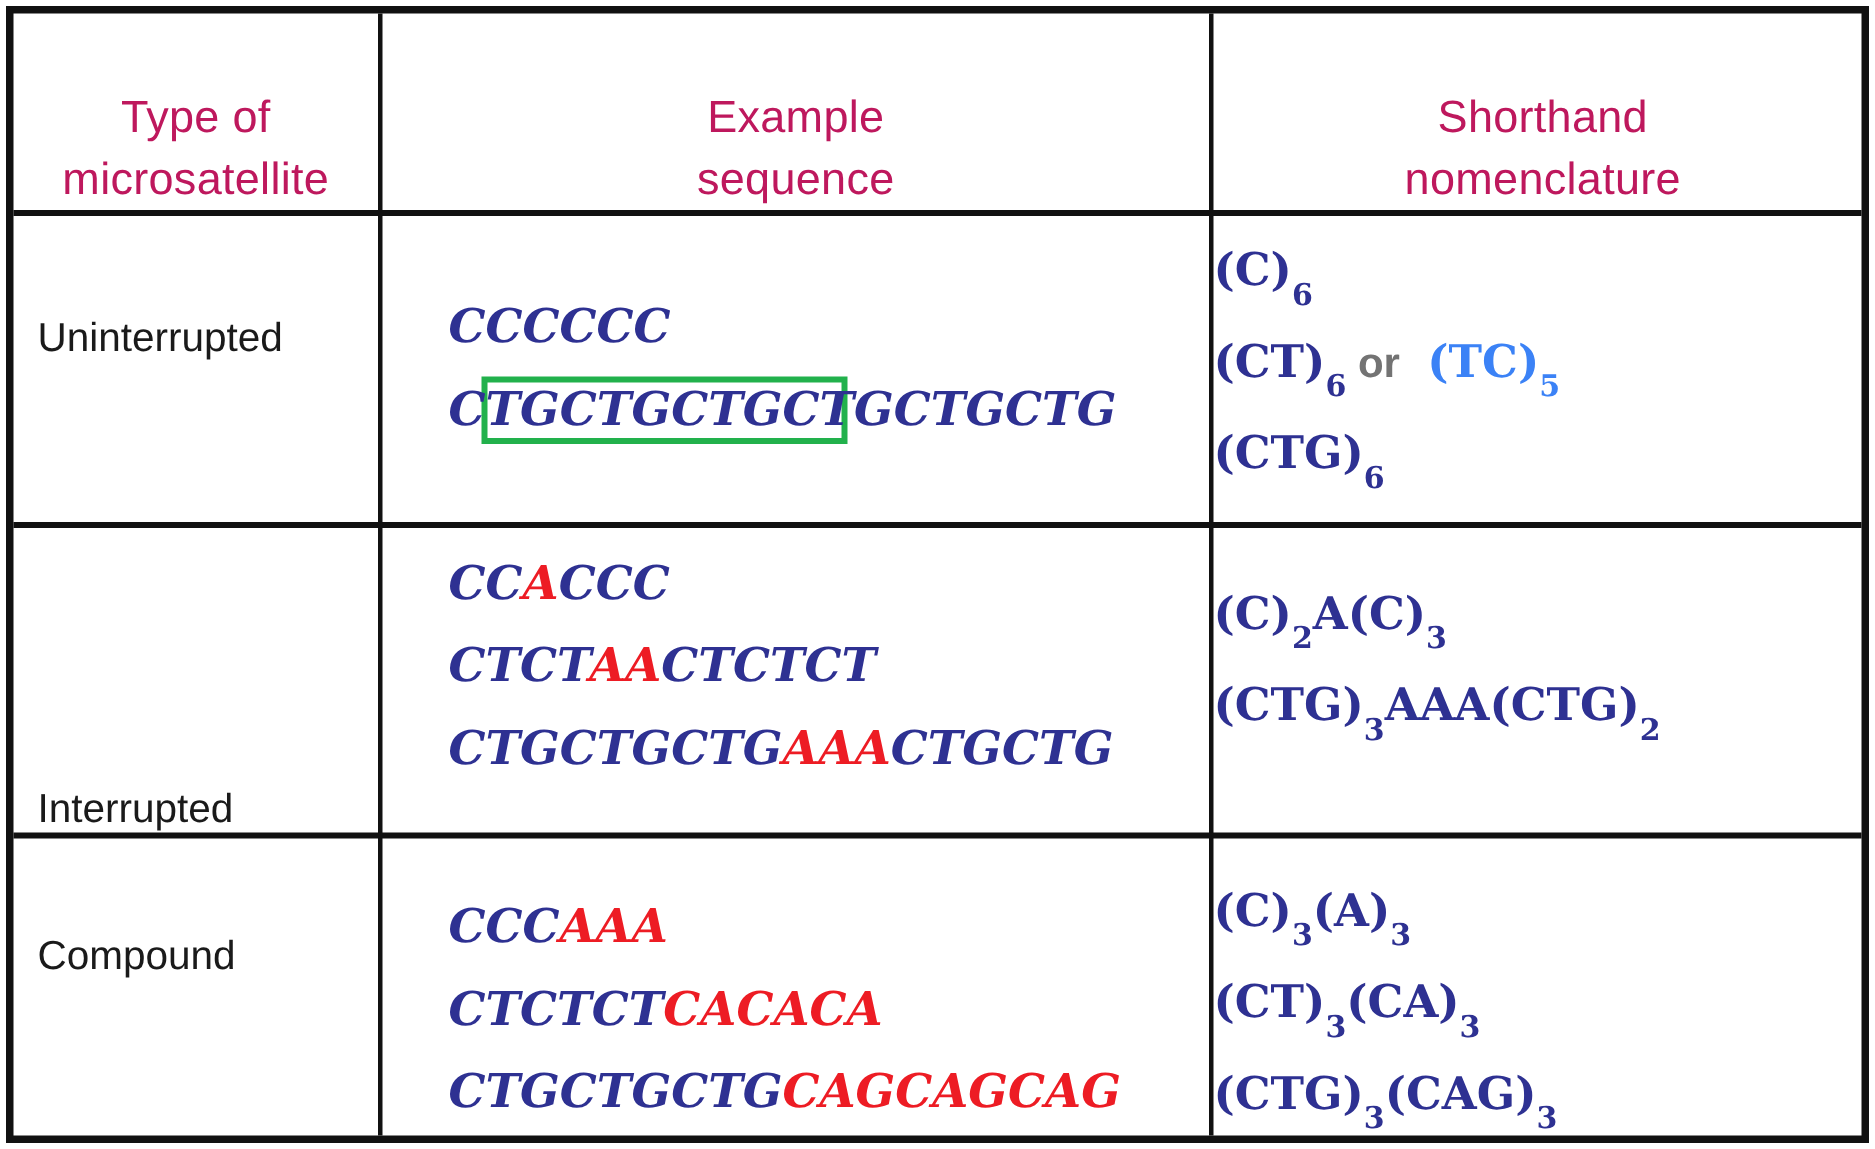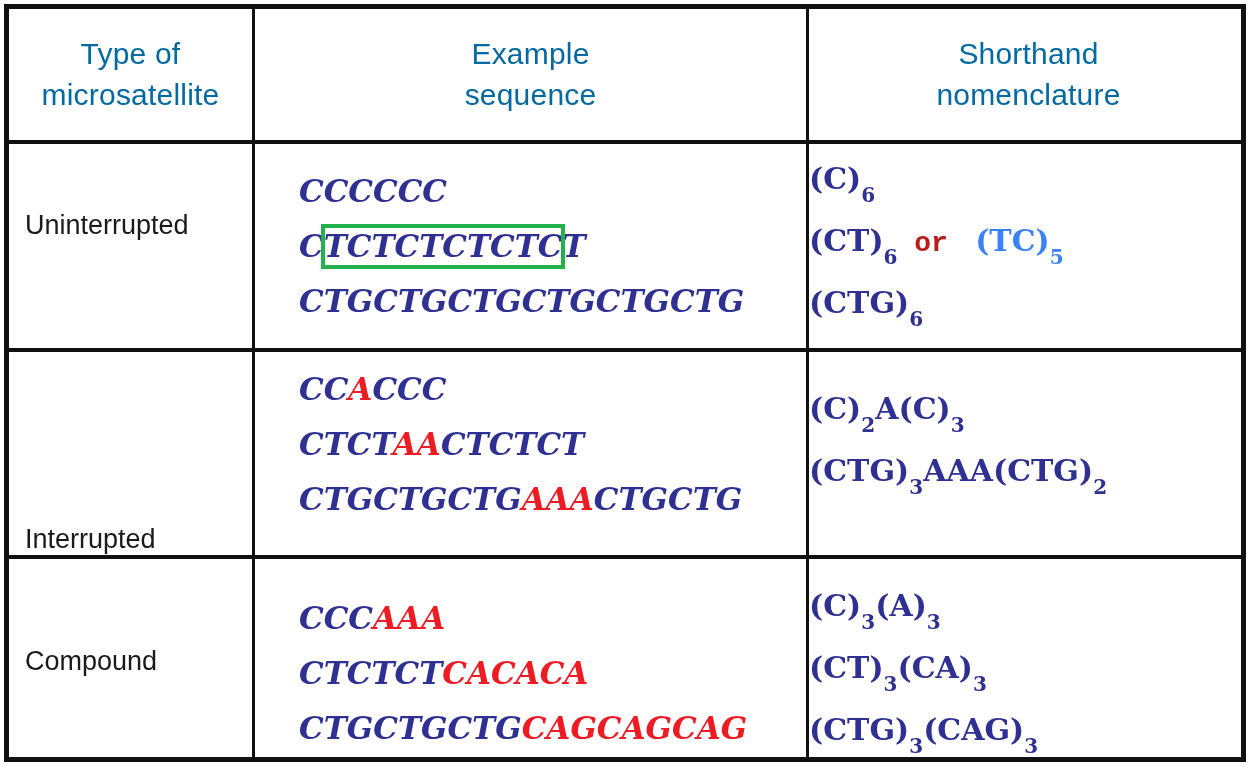--- a/index.html
+++ b/index.html
@@ -61,45 +61,45 @@
   .cell {
     position: absolute;
     box-sizing: border-box;
   }
 
   
   .hdr {
     top: 0;
     height: 131px;
     display: flex;
-    align-items: center;
+    align-items: flex-end;
     justify-content: center;
     text-align: center;
-    color: #0369a1;
+    color: #be185d;
     font-size: 30px;
     line-height: 1.35;
     letter-spacing: 0.2px;
   }
   .hdr.col1 { left: 0;     width: 243px; }
   .hdr.col2 { left: 246px; width: 551px; }
   .hdr.col3 { left: 800px; width: 439px; }
 
   
   .rowlabel {
     left: 0;
     width: 201px;
     color: #1a1a1a;
     font-size: 27px;
     padding-left: 16px;
     display: flex;
     align-items: center;
   }
   .rowlabel.r0 { top: 135px; height: 204px; align-items: flex-start; padding-top: 66px; }
   .rowlabel.r1 { top: 343px; height: 203px; align-items: flex-end; }
-  .rowlabel.r2 { top: 550px; height: 204px; align-items: center; }
+  .rowlabel.r2 { top: 526px; height: 204px; align-items: center; }
 
   
   .seqcell {
     left: 246px;
     width: 551px;
     padding-left: 44px;
     box-sizing: border-box;
     display: flex;
     flex-direction: column;
     justify-content: center;
@@ -148,24 +148,24 @@
     color: #2e3192;
   }
   .shline .sub {
     font-size: 20px;
     vertical-align: sub;
     position: relative;
     top: 6px;
   }
   .g { color: #3b82f6; }
   .or {
-    font-family: Liberation Mono, monospace;
+    font-family: Liberation Sans, sans-serif;
     font-weight: bold;
     font-size: 28px;
-    color: #b91c1c;
+    color: #737373;
   }
 </style>
 </head>
 <body>
 
 <div id="page">
   <div class="tbl">
     <div class="tbl-inner">
 
       <div class="vline c1"></div>
@@ -191,21 +191,21 @@
           <span>Shorthand</span><br>
           <span>nomenclature</span>
         </div>
       </div>
 
       <div class="cell rowlabel r0">
         <span>Uninterrupted</span>
       </div>
       <div class="cell seqcell r0" id="seq-0">
           <div class="seqline"><span class="b">CCCCCC</span></div>
-          <div class="seqline"><span class="b">CTCTCTCTCTCT</span><div class="hl-box" style="left: 21.6875px; width: 244.703px; top: 5px; height: 45px;"></div></div>
+          <div class="seqline"><div class="hl-box" style="left: 21.6875px; width: 244.703px; top: 5px; height: 45px;"></div></div>
           <div class="seqline"><span class="b">CTGCTGCTGCTGCTGCTG</span></div>
         </div>
       <div class="cell shcell r0" id="sh-0">
           <div class="shline"><span class="b">(C)</span><span class="b sub">6</span></div>
           <div class="shline"><span class="b">(CT)</span><span class="b sub">6</span><span class="or"> or </span><span class="g"> (TC)</span><span class="g sub">5</span></div>
           <div class="shline"><span class="b">(CTG)</span><span class="b sub">6</span></div>
         </div>
 
       <div class="cell rowlabel r1">
         <span>Interrupted</span>

